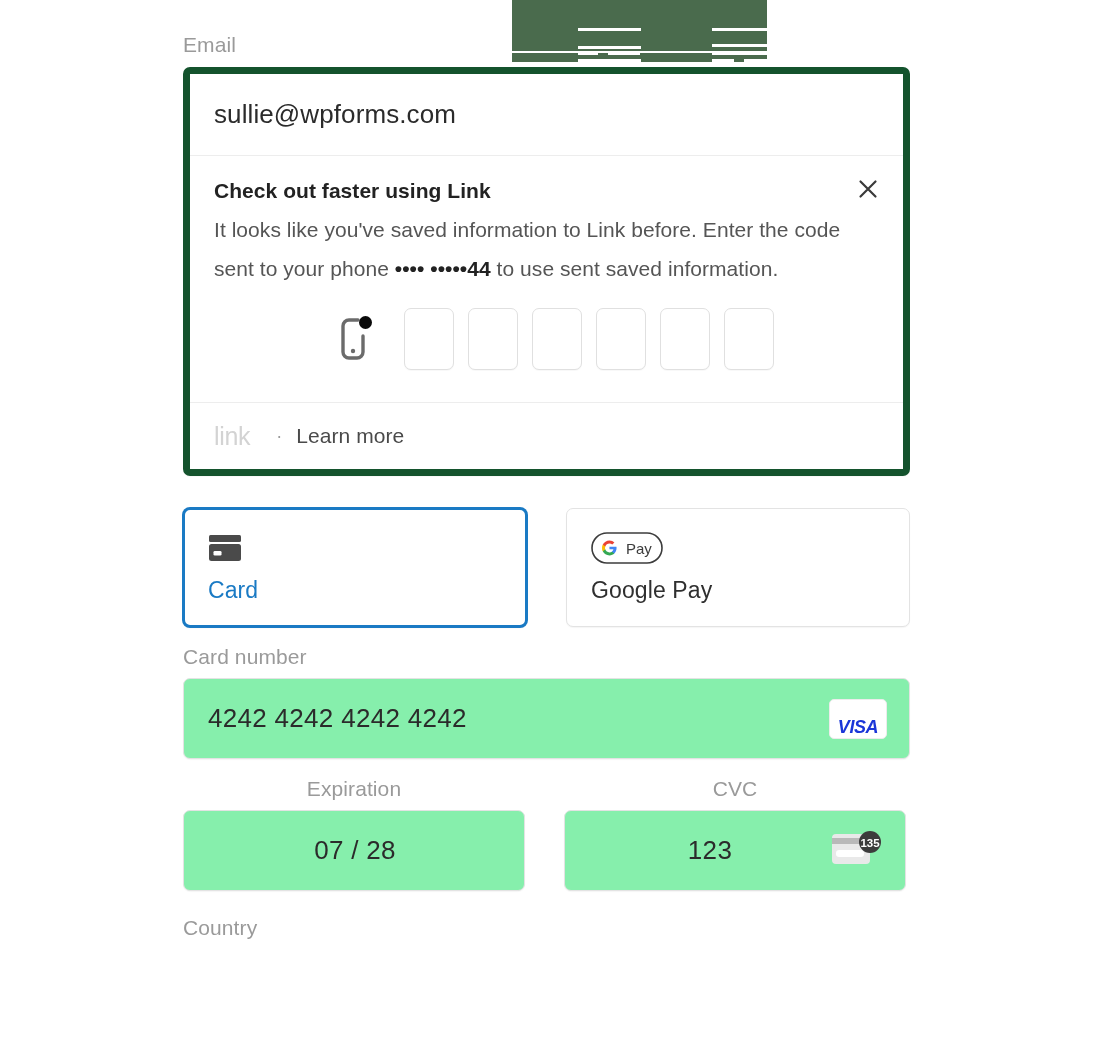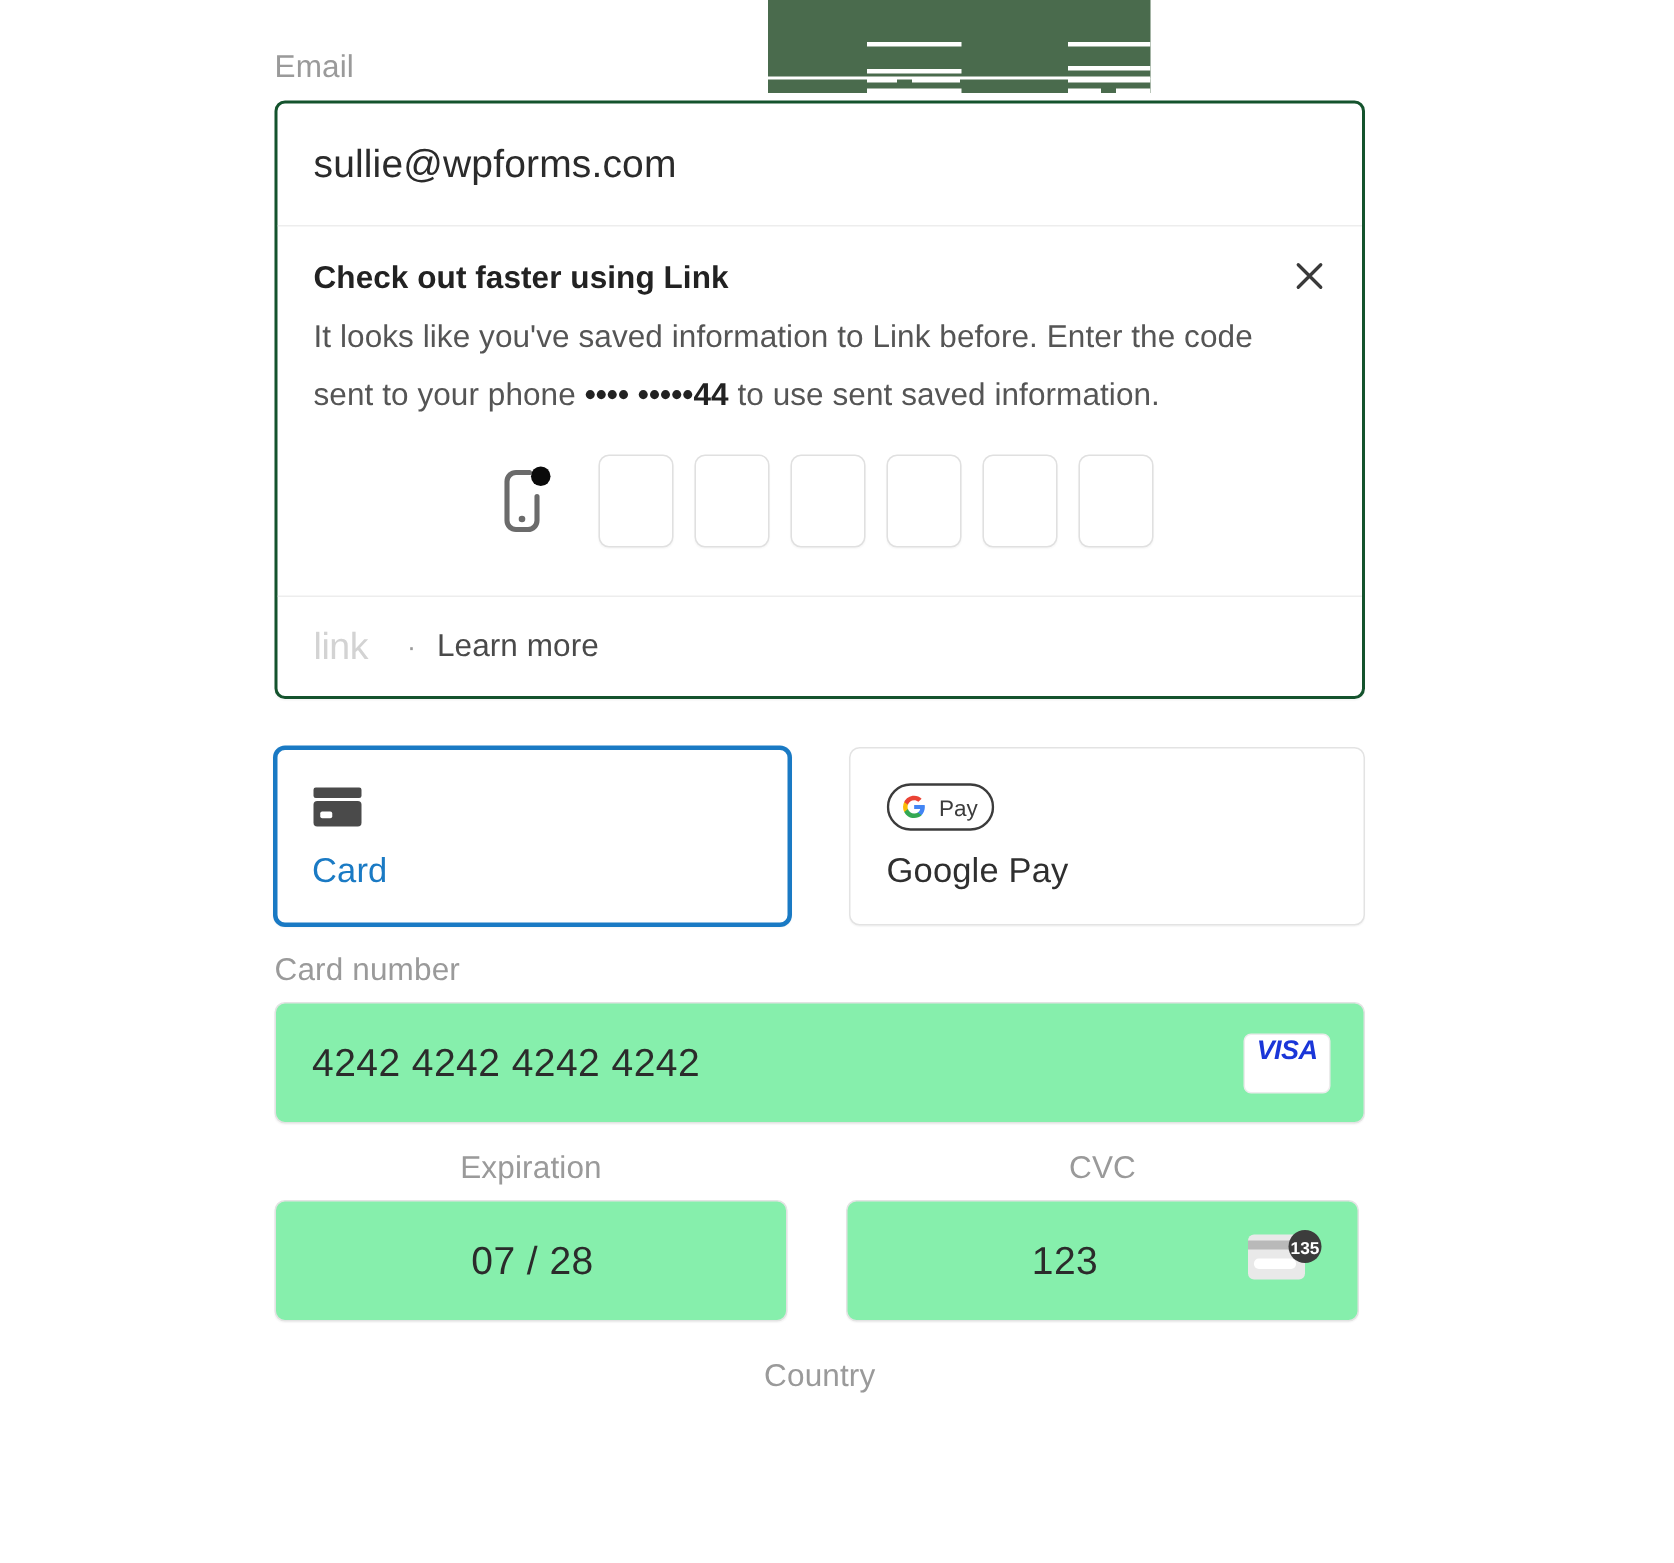--- a/index.html
+++ b/index.html
@@ -46,21 +46,21 @@
     letter-spacing: 0.1px;
     line-height: 1;
     padding-top: 19px;
     padding-bottom: 0;
     font-weight: 400;
   }
 
   
   .email-card {
     margin-top: 12px;
-    border: 2px solid #14532d;
+    border: 7px solid #14532d;
     border-radius: 7px;
     background: #ffffff;
     box-shadow: 0 1px 1px rgba(0,0,0,0.03);
     overflow: hidden;
   }
   .email-row {
     height: 81px;
     display: flex;
     align-items: center;
     padding: 0 24px;
@@ -226,34 +226,34 @@
   .two-col > div { width: 342px; text-align: center; }
 
   
   .visa-badge {
     width: 56px;
     height: 38px;
     border: 1px solid #ececec;
     border-radius: 5px;
     background: #ffffff;
     display: flex;
-    align-items: flex-start;
+    align-items: flex-end;
     justify-content: center;
     flex: 0 0 auto;
   }
   .visa-text {
     font-family: "Liberation Sans", sans-serif;
     font-size: 18px;
     font-weight: 700;
     font-style: italic;
     color: #1a36d8;
     letter-spacing: -0.4px;
   }
 
-  .bottom-label { padding-top: 26px; text-align: center; }
+  .bottom-label { padding-top: 26px; }
 </style>
 </head>
 <body>
 
 <div class="overlay-banner">
   <div class="ob-line" style="left:66px; top:28px; width:63px;"></div>
   <div class="ob-line" style="left:200px; top:28px; width:55px;"></div>
   <div class="ob-line" style="left:66px; top:46px; width:63px;"></div>
   <div class="ob-line" style="left:200px; top:44px; width:55px;"></div>
   <div class="ob-line" style="left:0px;  top:51px; width:255px; height:2px;"></div>

